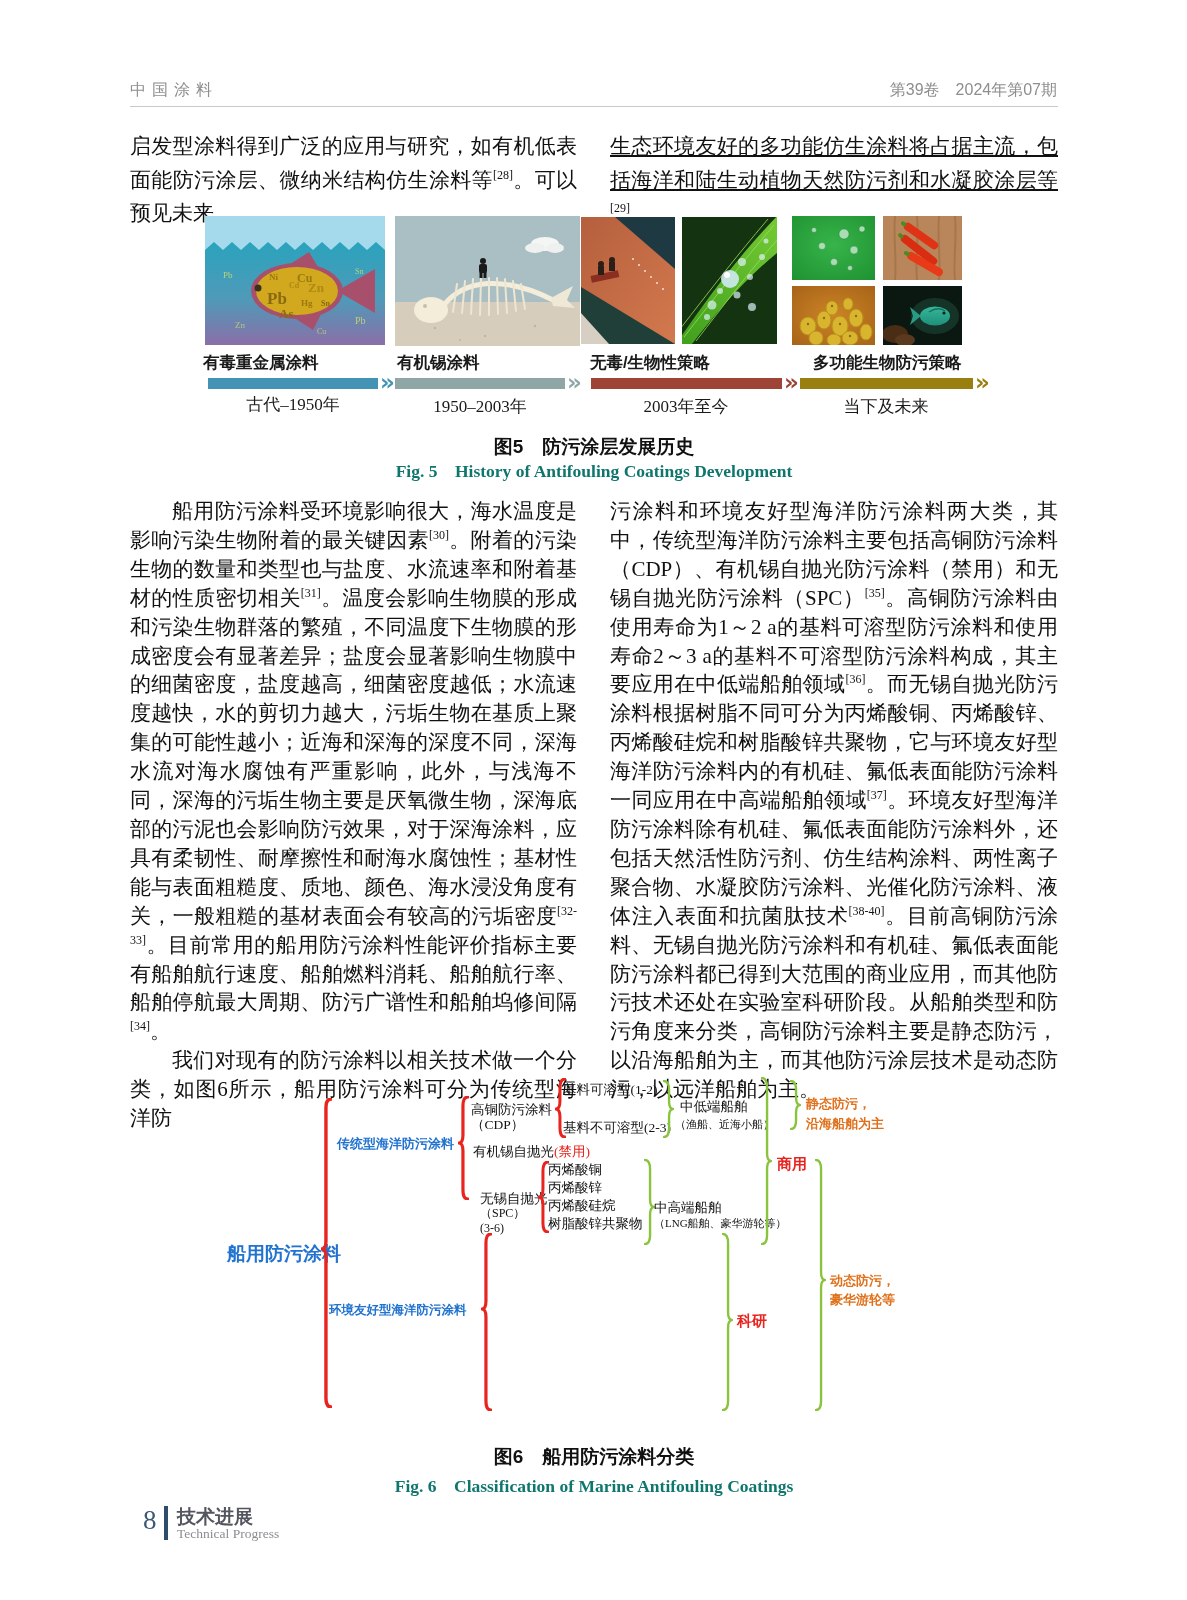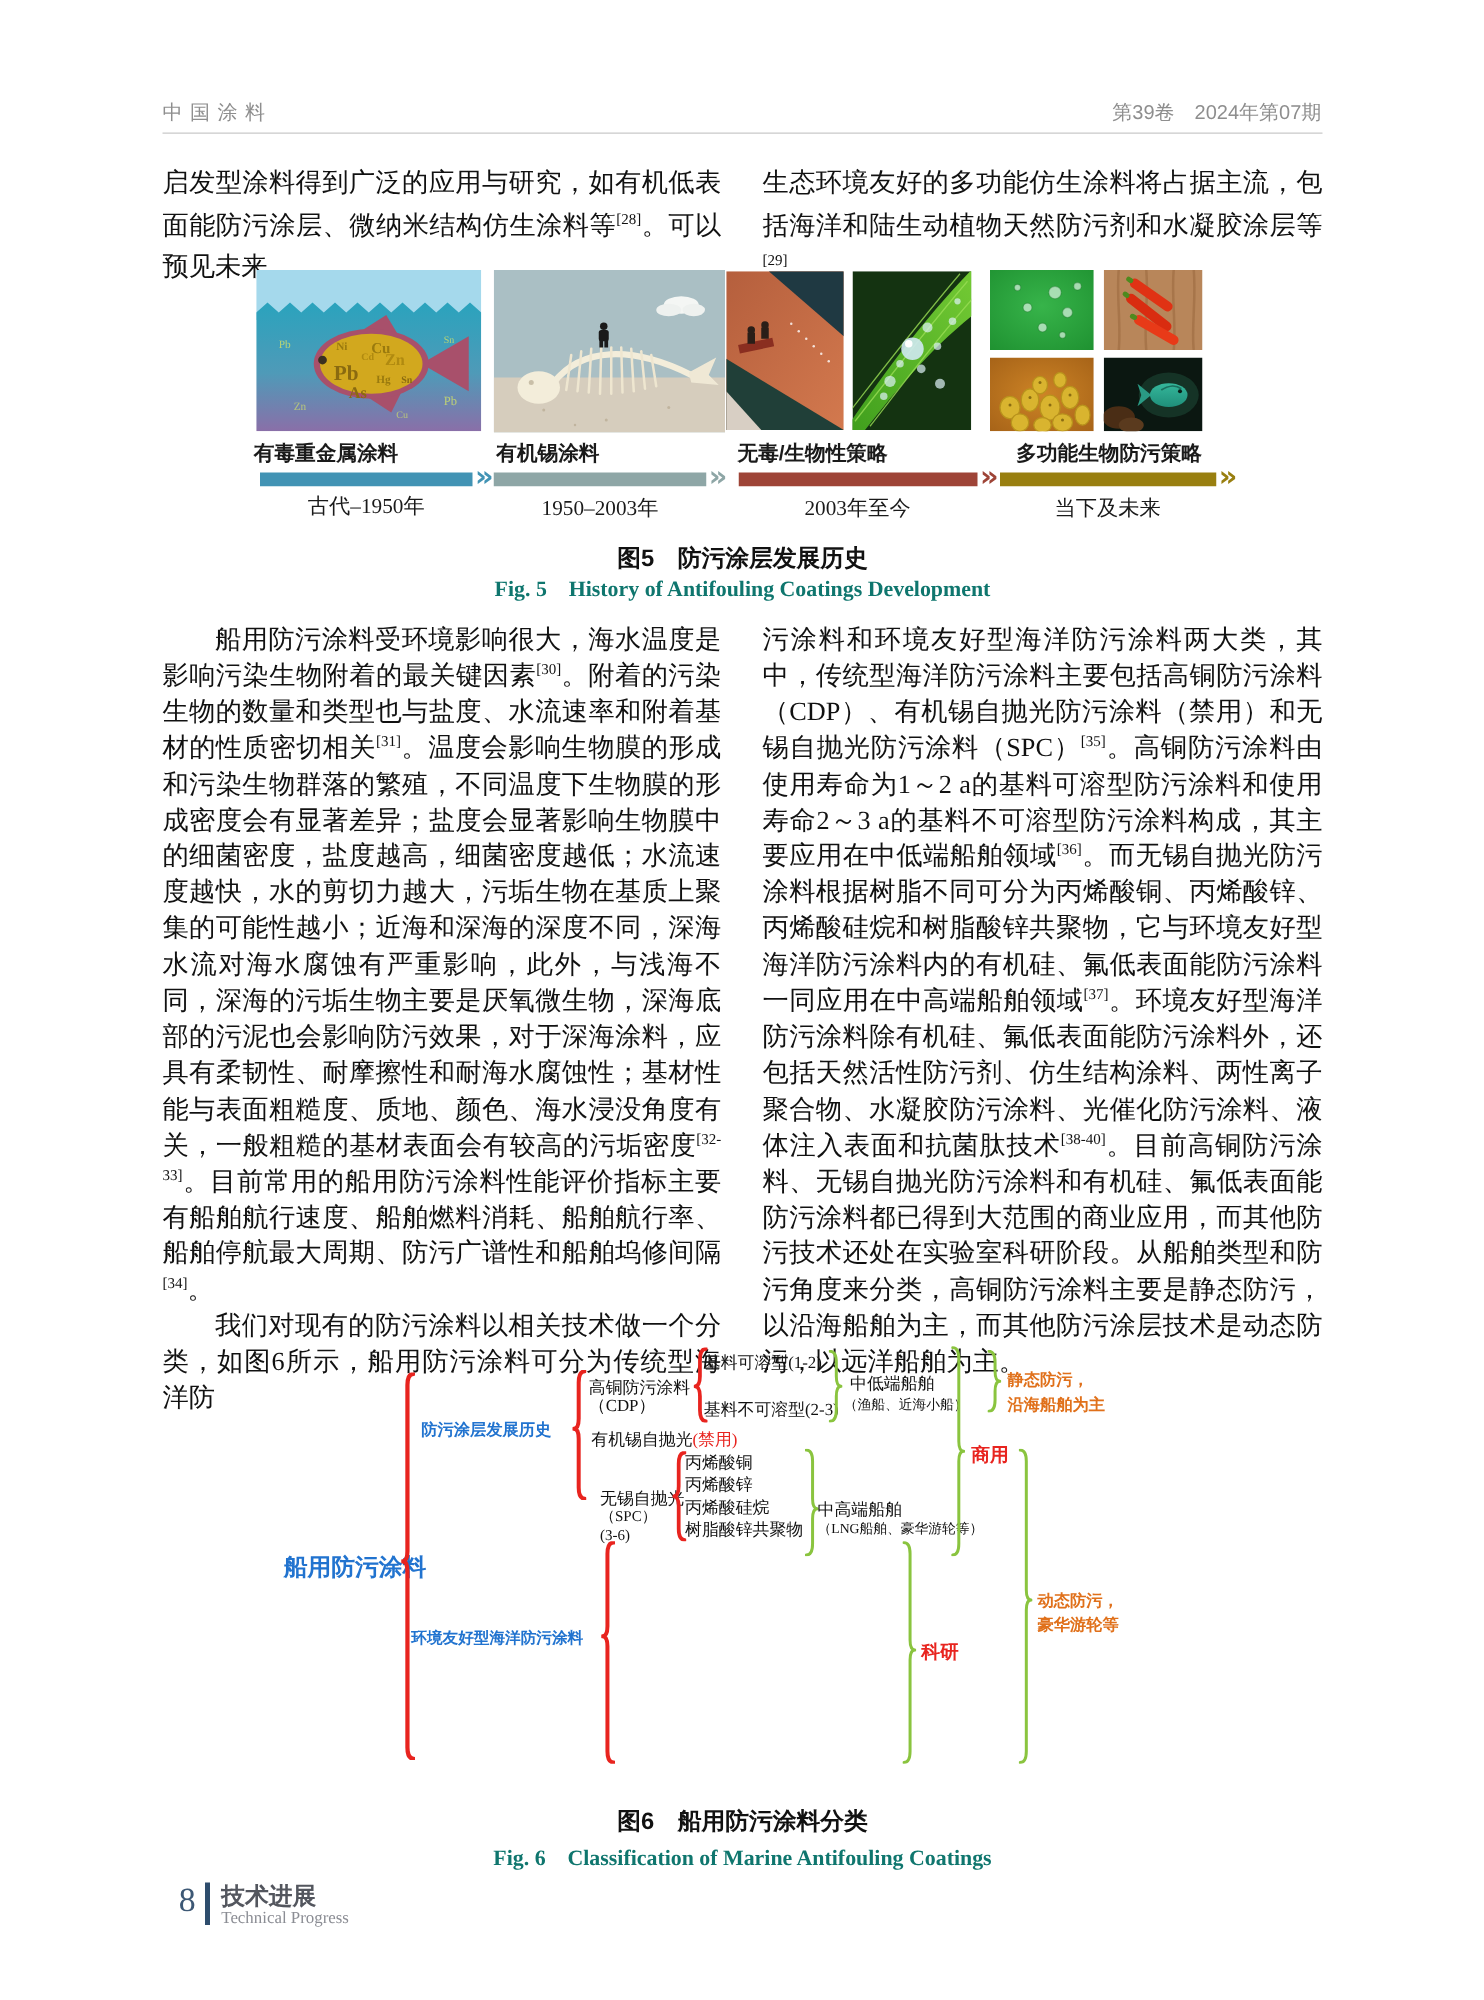--- a/index.html
+++ b/index.html
@@ -35,21 +35,21 @@
 </head>
 <body>
 
 <div class="page">
 
   <div class="abs hdr" style="left:130px;top:80px;letter-spacing:6px;">中国涂料</div>
   <div class="abs hdr" style="right:130px;top:80px;">第39卷　2024年第07期</div>
   <div class="abs rule" style="left:130px;top:106px;width:928px;"></div>
 
   <div class="abs intro" style="left:130px;top:130px;width:447px;">启发型涂料得到广泛的应用与研究，如有机低表面能防污涂层、微纳米结构仿生涂料等<sup>[28]</sup>。可以预见未来</div>
-  <div class="abs intro" style="left:610px;top:130px;width:448px;">生态环境友好的多功能仿生涂料将占据主流，包括海洋和陆生动植物天然防污剂和水凝胶涂层等<sup>[29]</sup>。</div>
+  <div class="abs intro" style="left:610px;top:130px;width:448px;text-decoration:underline;">生态环境友好的多功能仿生涂料将占据主流，包括海洋和陆生动植物天然防污剂和水凝胶涂层等<sup>[29]</sup>。</div>
 
   <svg class="abs" style="left:205px;top:216px;" width="180" height="129" viewBox="0 0 180 129">
     <defs>
       <linearGradient id="p1w" x1="0" y1="0" x2="0" y2="1">
         <stop offset="0" stop-color="#2aa3bd"></stop>
           <stop offset="0.55" stop-color="#4f9ab8"></stop>
         <stop offset="1" stop-color="#8a6fa8"></stop>
       </linearGradient>
     </defs>
     <rect x="0" y="0" width="180" height="40" fill="#a5d9ec"></rect>
@@ -284,21 +284,21 @@
     <p>污涂料和环境友好型海洋防污涂料两大类，其中，传统型海洋防污涂料主要包括高铜防污涂料（CDP）、有机锡自抛光防污涂料（禁用）和无锡自抛光防污涂料（SPC）<sup>[35]</sup>。高铜防污涂料由使用寿命为1～2 a的基料可溶型防污涂料和使用寿命2～3 a的基料不可溶型防污涂料构成，其主要应用在中低端船舶领域<sup>[36]</sup>。而无锡自抛光防污涂料根据树脂不同可分为丙烯酸铜、丙烯酸锌、丙烯酸硅烷和树脂酸锌共聚物，它与环境友好型海洋防污涂料内的有机硅、氟低表面能防污涂料一同应用在中高端船舶领域<sup>[37]</sup>。环境友好型海洋防污涂料除有机硅、氟低表面能防污涂料外，还包括天然活性防污剂、仿生结构涂料、两性离子聚合物、水凝胶防污涂料、光催化防污涂料、液体注入表面和抗菌肽技术<sup>[38-40]</sup>。目前高铜防污涂料、无锡自抛光防污涂料和有机硅、氟低表面能防污涂料都已得到大范围的商业应用，而其他防污技术还处在实验室科研阶段。从船舶类型和防污角度来分类，高铜防污涂料主要是静态防污，以沿海船舶为主，而其他防污涂层技术是动态防污，以远洋船舶为主。</p>
   </div>
 
   <div class="abs" style="left:225px;top:1062px;width:740px;height:368px;">
 
     <div class="abs dg-blue" style="left:2px;top:179px;width:92px;text-align:right;font-size:19px;">船用防污涂料</div>
     <svg class="abs brace" style="left:96px;top:36px;" width="11" height="310" viewBox="0 0 11 310">
         <path d="M 10 1 Q 4.95 1 4.95 10 L 4.95 143 Q 4.95 151 1 151 Q 4.95 151 4.95 159 L 4.95 300 Q 4.95 309 10 309" fill="none" stroke="#e8241f" stroke-width="3.4" stroke-linecap="round" stroke-linejoin="round"></path>
       </svg>
 
-    <div class="abs dg-blue" style="left:112px;top:73px;font-size:13px;">防污涂层发展历史</div>
+    <div class="abs dg-blue" style="left:112px;top:73px;font-size:13px;">传统型海洋防污涂料</div>
     <svg class="abs brace" style="left:233px;top:34px;" width="11" height="104" viewBox="0 0 11 104">
         <path d="M 10 1 Q 4.95 1 4.95 10 L 4.95 39 Q 4.95 47 1 47 Q 4.95 47 4.95 55 L 4.95 94 Q 4.95 103 10 103" fill="none" stroke="#e8241f" stroke-width="3.2" stroke-linecap="round" stroke-linejoin="round"></path>
       </svg>
 
     <div class="abs dg" style="left:246px;top:40px;">
       <div>高铜防污涂料</div>
       <div>（CDP）</div>
     </div>
     <svg class="abs brace" style="left:330px;top:16px;" width="11" height="60" viewBox="0 0 11 60">
         <path d="M 10 1 Q 4.95 1 4.95 10 L 4.95 23 Q 4.95 31 1 31 Q 4.95 31 4.95 39 L 4.95 50 Q 4.95 59 10 59" fill="none" stroke="#e8241f" stroke-width="3" stroke-linecap="round" stroke-linejoin="round"></path>

